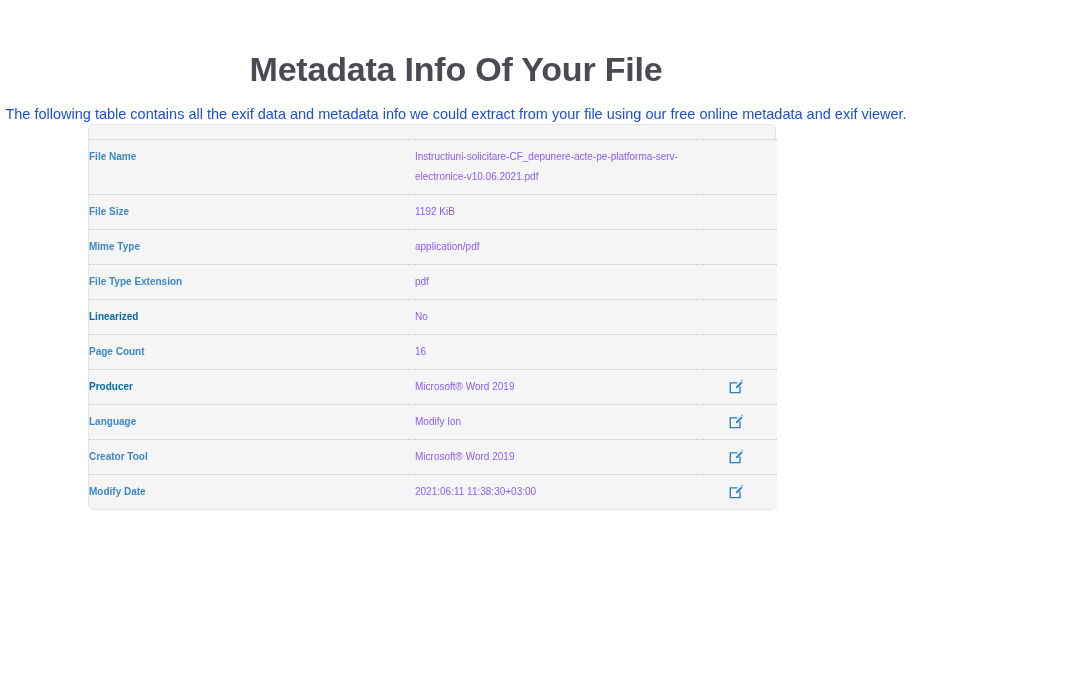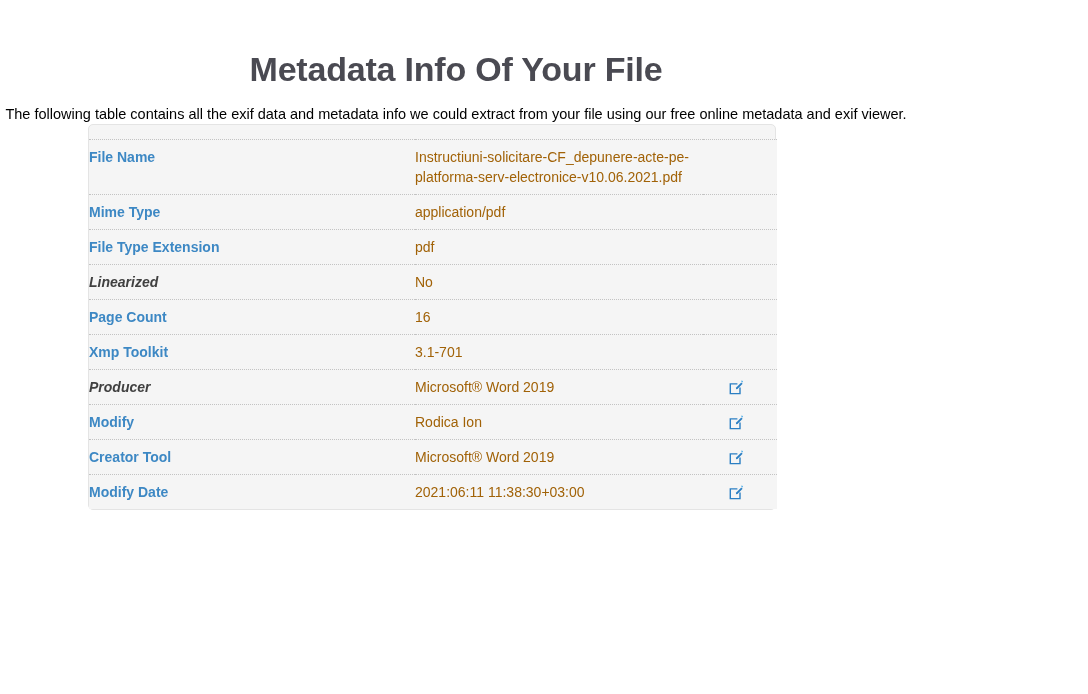--- a/index.html
+++ b/index.html
@@ -29,21 +29,21 @@
     color: #4a4a52;
     text-align: center;
     margin: 0;
     padding-top: 48px;
     letter-spacing: -0.2px;
     line-height: 42px;
   }
 
   .page-subtitle {
     font-size: 14.5px;
-    color: #000000;
+    color: #1d4ed8;
     text-align: center;
     margin: 0;
     padding-top: 14px;
     line-height: 20px;
     font-weight: normal;
   }
 
   .card {
     position: absolute;
     left: 88px;
@@ -58,37 +58,37 @@
   table.meta-table {
     width: 100%;
     border-collapse: collapse;
     table-layout: fixed;
   }
 
   table.meta-table td {
     border-top: 1px dotted #c3c3c3;
     padding: 7px 8px 7px 0;
     vertical-align: top;
-    font-size: 14px;
+    font-size: 10px;
     line-height: 20px;
     background: #f5f5f5;
   }
 
   td.col-label {
     width: 326px;
     padding-left: 38px;
     font-weight: bold;
   }
 
   td.col-label.link   { color: #3d88c4; }
-  td.col-label.plain  { color: #404040; font-style: italic; }
+  td.col-label.plain  { color: #0369a1; }
 
   td.col-value {
     width: 288px;
-    color: #a16207;
+    color: #8b5cf6;
     padding-left: 0;
     word-break: break-word;
   }
 
   td.col-action {
     width: 74px;
     text-align: center;
     padding-left: 0;
     padding-right: 18px;
   }
@@ -114,56 +114,56 @@
 
   <div class="card">
     <table class="meta-table">
       <tbody id="meta-body">
           <tr>
             <td class="col-label link">File Name</td>
             <td class="col-value">Instructiuni-solicitare-CF_depunere-acte-pe-platforma-serv-electronice-v10.06.2021.pdf</td>
             <td class="col-action"></td>
           </tr>
           <tr>
+            <td class="col-label link">File Size</td>
+            <td class="col-value">1192 KiB</td>
+            <td class="col-action"></td>
+          </tr>
+          <tr>
             <td class="col-label link">Mime Type</td>
             <td class="col-value">application/pdf</td>
             <td class="col-action"></td>
           </tr>
           <tr>
             <td class="col-label link">File Type Extension</td>
             <td class="col-value">pdf</td>
             <td class="col-action"></td>
           </tr>
           <tr>
             <td class="col-label plain">Linearized</td>
             <td class="col-value">No</td>
             <td class="col-action"></td>
           </tr>
           <tr>
             <td class="col-label link">Page Count</td>
             <td class="col-value">16</td>
             <td class="col-action"></td>
           </tr>
           <tr>
-            <td class="col-label link">Xmp Toolkit</td>
-            <td class="col-value">3.1-701</td>
-            <td class="col-action"></td>
-          </tr>
-          <tr>
             <td class="col-label plain">Producer</td>
             <td class="col-value">Microsoft® Word 2019</td>
             <td class="col-action"><span class="edit-icon"><svg viewBox="0 0 16 16" width="16" height="16" aria-hidden="true">
                   <path d="M1.6 3.2 H9.4 V4.6 H3.0 V12.9 H11.3 V7.4 H12.7 V14.3 H1.6 Z" fill="#2b7fc4"></path>
                   <path d="M8.2 7.6 L13.3 2.5 L14.6 3.8 L9.5 8.9 L7.9 9.3 Z" fill="#2b7fc4"></path>
                   <path d="M13.0 1.1 L14.0 0.4 L15.0 1.4 L14.3 2.4 Z" fill="#3ea6e8"></path>
                 </svg></span></td>
           </tr>
           <tr>
-            <td class="col-label link">Modify</td>
-            <td class="col-value">Rodica Ion</td>
+            <td class="col-label link">Language</td>
+            <td class="col-value">Modify Ion</td>
             <td class="col-action"><span class="edit-icon"><svg viewBox="0 0 16 16" width="16" height="16" aria-hidden="true">
                   <path d="M1.6 3.2 H9.4 V4.6 H3.0 V12.9 H11.3 V7.4 H12.7 V14.3 H1.6 Z" fill="#2b7fc4"></path>
                   <path d="M8.2 7.6 L13.3 2.5 L14.6 3.8 L9.5 8.9 L7.9 9.3 Z" fill="#2b7fc4"></path>
                   <path d="M13.0 1.1 L14.0 0.4 L15.0 1.4 L14.3 2.4 Z" fill="#3ea6e8"></path>
                 </svg></span></td>
           </tr>
           <tr>
             <td class="col-label link">Creator Tool</td>
             <td class="col-value">Microsoft® Word 2019</td>
             <td class="col-action"><span class="edit-icon"><svg viewBox="0 0 16 16" width="16" height="16" aria-hidden="true">

